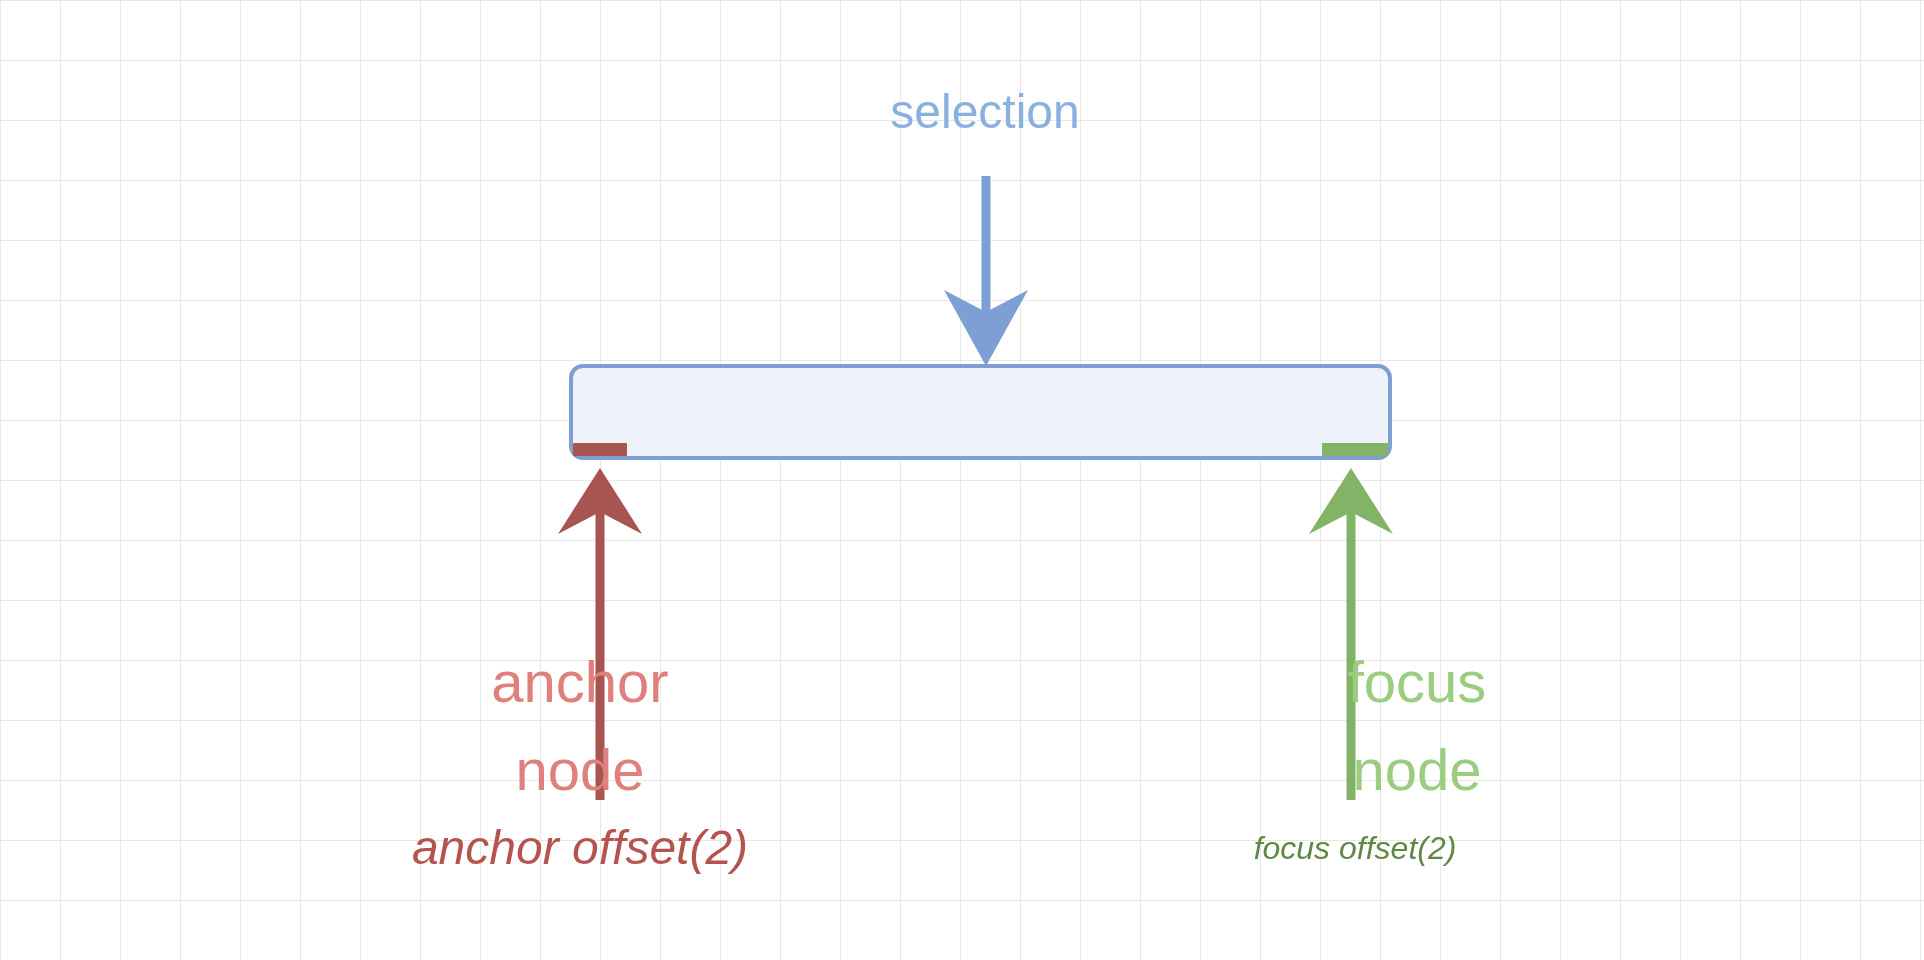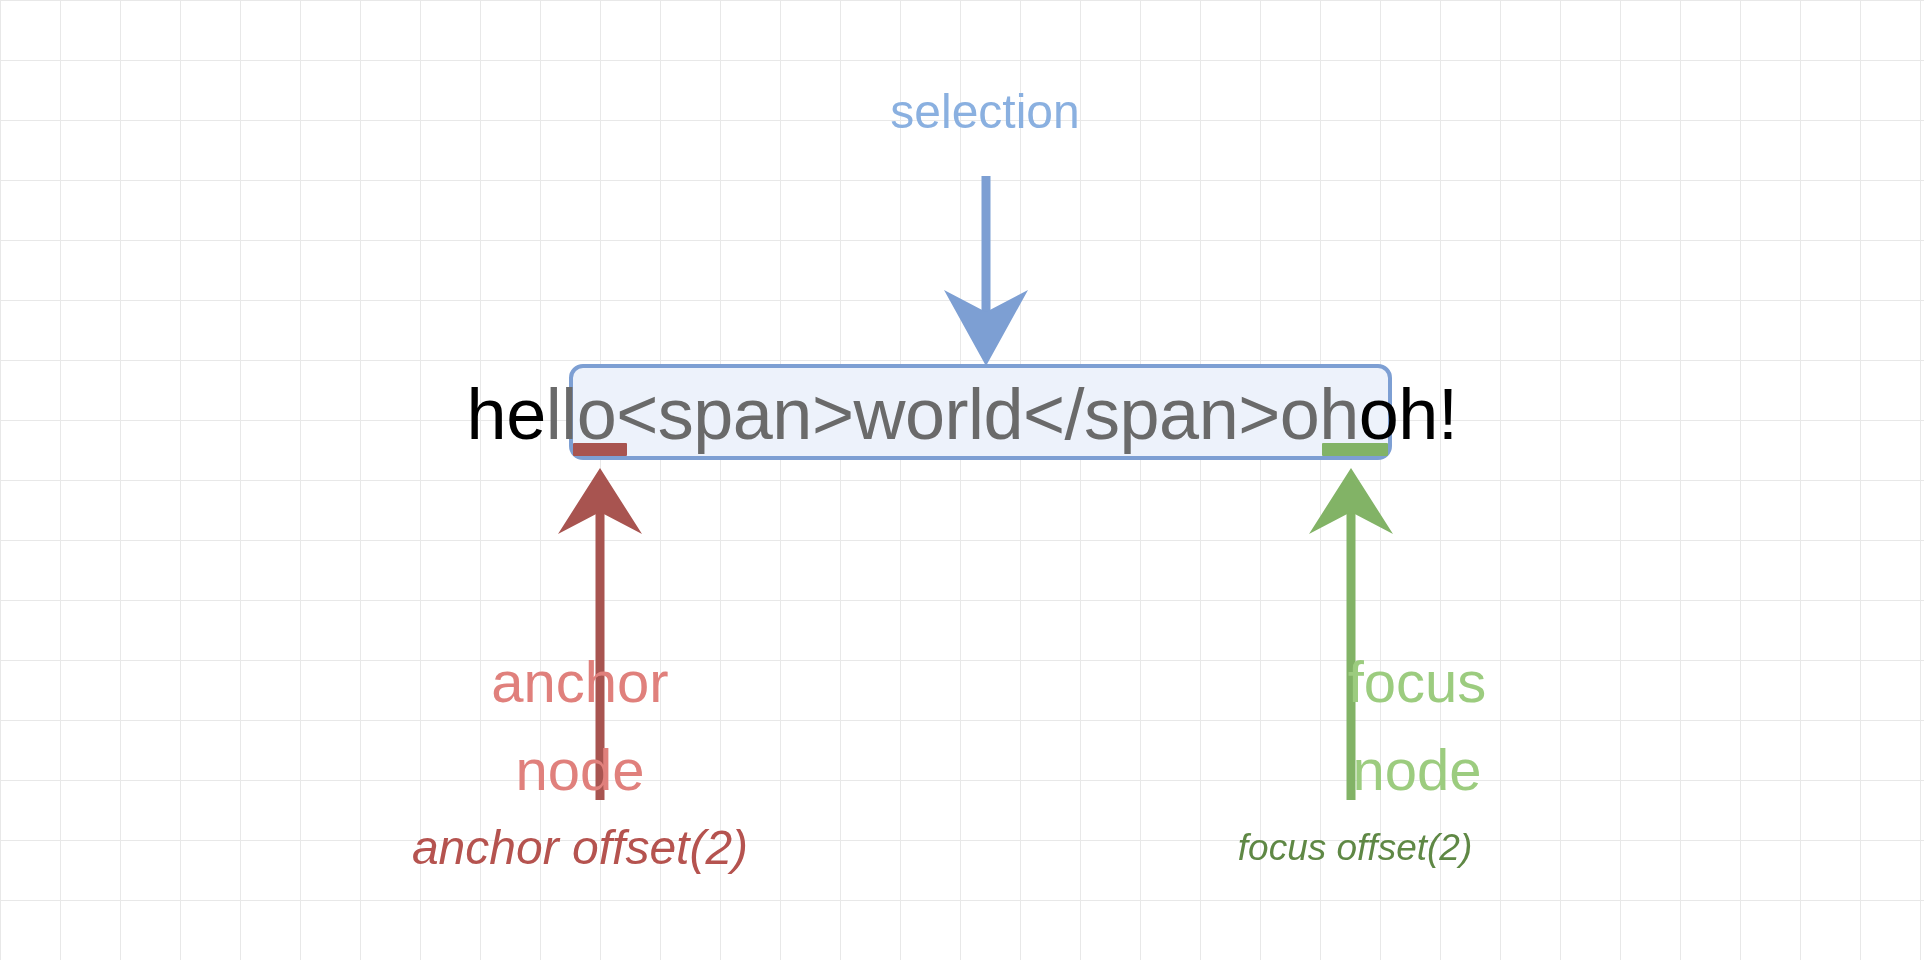--- a/index.html
+++ b/index.html
@@ -127,21 +127,21 @@
     width: 450px;
     font-size: 48px;
     line-height: 56px;
     font-style: italic;
     color: #b5534f;
   }
   #focus-offset-label {
     left: 1130px;
     top: 820px;
     width: 450px;
-    font-size: 37px;
+    font-size: 32px;
     line-height: 56px;
     font-style: italic;
     color: #5f8845;
   }
 </style>
 </head>
 <body>
 
 <div id="canvas">
 
@@ -158,21 +158,20 @@
       <line x1="600" y1="800" x2="600" y2="512" stroke="#a85450" stroke-width="9" stroke-linecap="butt"></line>
       <polygon points="600,468 558,534 600,512 642,534" fill="#a85450"></polygon>
     </g>
 
     <g>
       <line x1="1351" y1="800" x2="1351" y2="512" stroke="#82b366" stroke-width="9" stroke-linecap="butt"></line>
       <polygon points="1351,468 1309,534 1351,512 1393,534" fill="#82b366"></polygon>
     </g>
   </svg>
 
-  <div id="text-line"><span class="plain">he</span><span class="selected">llo&lt;span&gt;world&lt;/span&gt;oh</span><span class="plain">oh!</span></div>
 
   <div class="marker" id="anchor-marker"></div>
   <div class="marker" id="focus-marker"></div>
 
   <div class="label" id="selection-label">selection</div>
 
   <div class="label" id="anchor-node-label">anchor
 node</div>
 
   <div class="label" id="focus-node-label">focus

